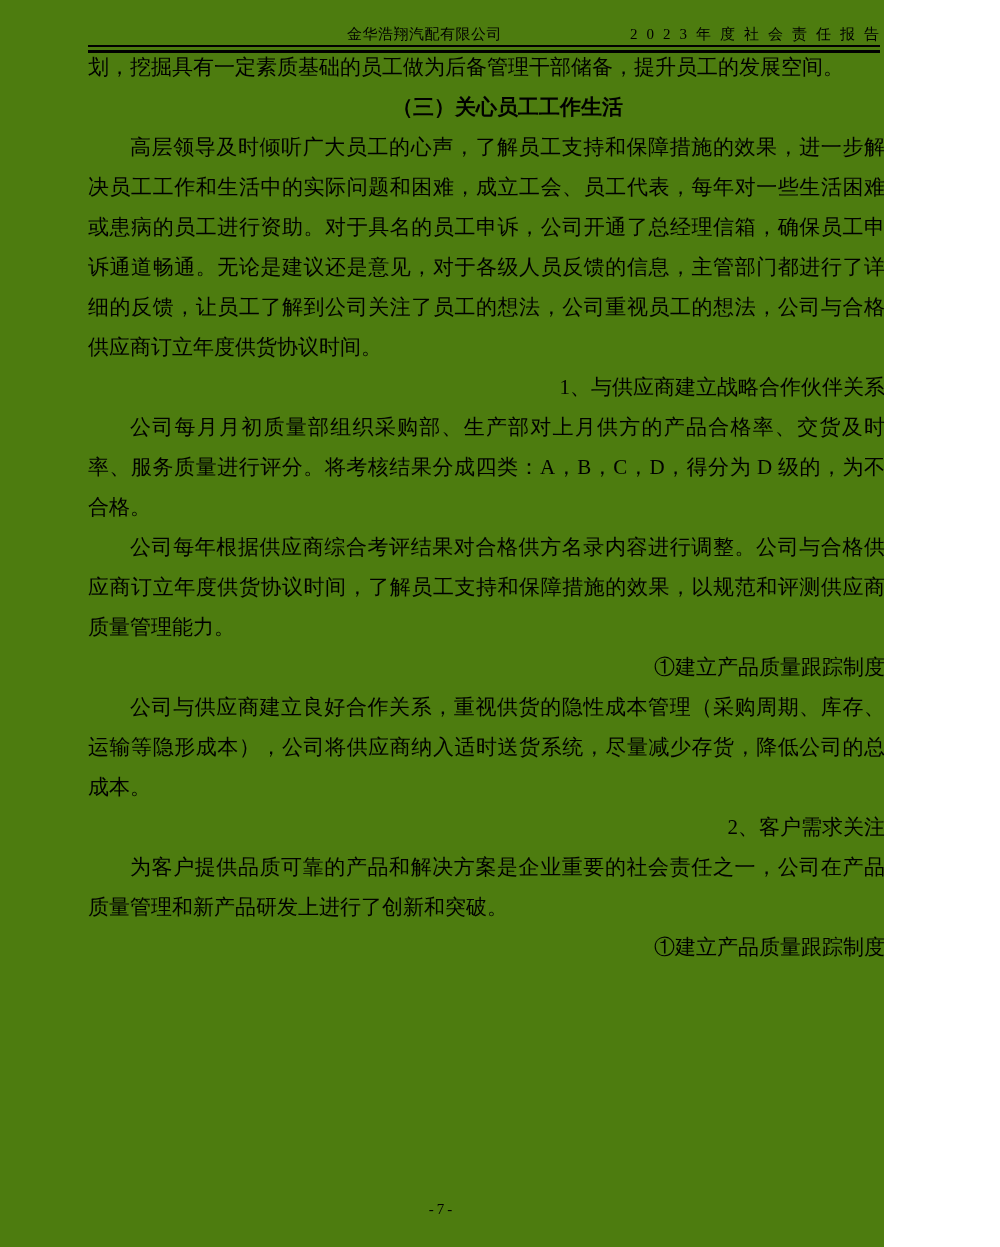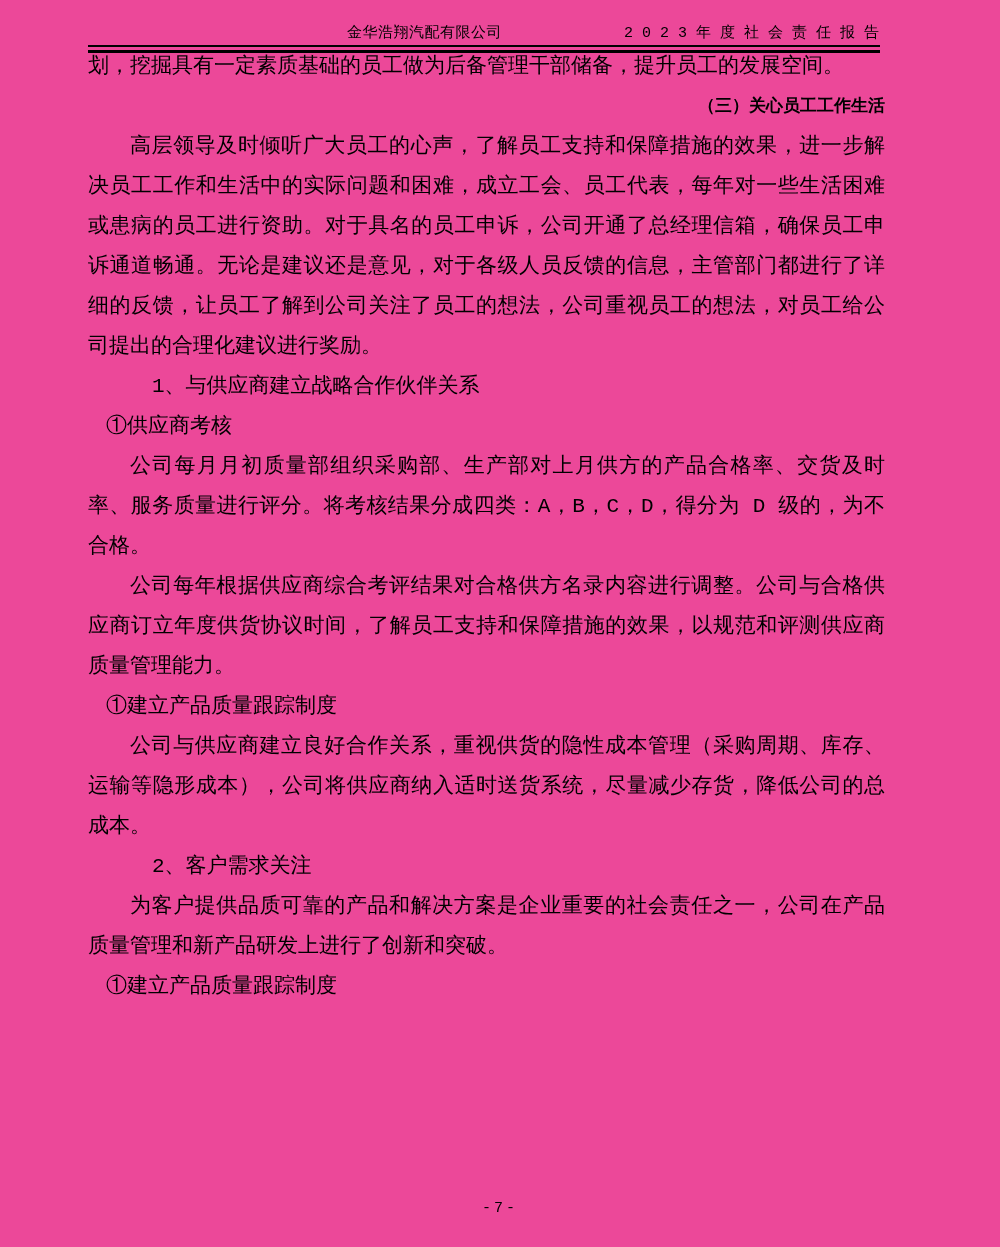--- a/index.html
+++ b/index.html
@@ -2,25 +2,25 @@
 <html><head>
 <meta charset="utf-8">
 <style>
   html, body {
     margin: 0;
     padding: 0;
     background: #ffffff;
   }
   .page {
     position: relative;
-    width: 1000px;
+    width: 884px;
     height: 1247px;
-    background: #ec4899;
+    background: #4d7c0f;
     color: #000000;
-    font-family: Liberation Mono, monospace;
+    font-family: Liberation Serif, serif;
     overflow: hidden;
   }
   .header {
     position: absolute;
     top: 22px;
     left: 88px;
     width: 792px;
     height: 24px;
     font-size: 15px;
     line-height: 24px;
@@ -57,35 +57,35 @@
     text-align: justify;
   }
   .content p, .content h2, .content h3 {
     margin: 0;
     padding: 0;
   }
   .para { text-indent: 42px; }
   .cont { text-indent: 0; }
   .h-sub {
     font-weight: bold;
-    font-size: 17px;
+    font-size: 21px;
     line-height: 40px;
     text-indent: 42px;
-    text-align: right;
+    text-align: center;
   }
   .h-main {
     font-weight: bold;
     font-size: 22px;
     line-height: 44px;
     letter-spacing: 1px;
     text-indent: 0;
     text-align: left;
     margin-top: 8px;
   }
-  .item { text-align: left; }
+  .item { text-align: right; }
   .item.num  { text-indent: 64px; }
   .item.circ { text-indent: 18px; }
   .mt26 { margin-top: 26px; }
   .mt14 { margin-top: 14px; }
   .mt13 { margin-top: 13px; }
   .mt12 { margin-top: 12px; }
   .mt10 { margin-top: 10px; }
   .footer {
     position: absolute;
     top: 1199px;
@@ -105,23 +105,22 @@
   <div class="header">
     <span class="company">金华浩翔汽配有限公司</span>
     <span class="report">2023年度社会责任报告</span>
   </div>
 
   <div class="header-rule"></div>
 
   <div class="content">
     <p class="cont">划，挖掘具有一定素质基础的员工做为后备管理干部储备，提升员工的发展空间。</p>
     <h3 class="h-sub">（三）关心员工工作生活</h3>
-    <p class="para">高层领导及时倾听广大员工的心声，了解员工支持和保障措施的效果，进一步解决员工工作和生活中的实际问题和困难，成立工会、员工代表，每年对一些生活困难或患病的员工进行资助。对于具名的员工申诉，公司开通了总经理信箱，确保员工申诉通道畅通。无论是建议还是意见，对于各级人员反馈的信息，主管部门都进行了详细的反馈，让员工了解到公司关注了员工的想法，公司重视员工的想法，对员工给公司提出的合理化建议进行奖励。</p>
+    <p class="para">高层领导及时倾听广大员工的心声，了解员工支持和保障措施的效果，进一步解决员工工作和生活中的实际问题和困难，成立工会、员工代表，每年对一些生活困难或患病的员工进行资助。对于具名的员工申诉，公司开通了总经理信箱，确保员工申诉通道畅通。无论是建议还是意见，对于各级人员反馈的信息，主管部门都进行了详细的反馈，让员工了解到公司关注了员工的想法，公司重视员工的想法，公司与合格供应商订立年度供货协议时间。</p>
     <p class="item num">1、与供应商建立战略合作伙伴关系</p>
-    <p class="item circ">①供应商考核</p>
     <p class="para mt14">公司每月月初质量部组织采购部、生产部对上月供方的产品合格率、交货及时率、服务质量进行评分。将考核结果分成四类：A，B，C，D，得分为 D 级的，为不合格。</p>
     <p class="para">公司每年根据供应商综合考评结果对合格供方名录内容进行调整。公司与合格供应商订立年度供货协议时间，了解员工支持和保障措施的效果，以规范和评测供应商质量管理能力。</p>
     <p class="item circ">①建立产品质量跟踪制度</p>
     <p class="para mt10">公司与供应商建立良好合作关系，重视供货的隐性成本管理（采购周期、库存、运输等隐形成本），公司将供应商纳入适时送货系统，尽量减少存货，降低公司的总成本。</p>
     <p class="item num mt12">2、客户需求关注</p>
     <p class="para mt13">为客户提供品质可靠的产品和解决方案是企业重要的社会责任之一，公司在产品质量管理和新产品研发上进行了创新和突破。</p>
     <p class="item circ mt10">①建立产品质量跟踪制度</p>
   </div>
 
   <div class="footer">

